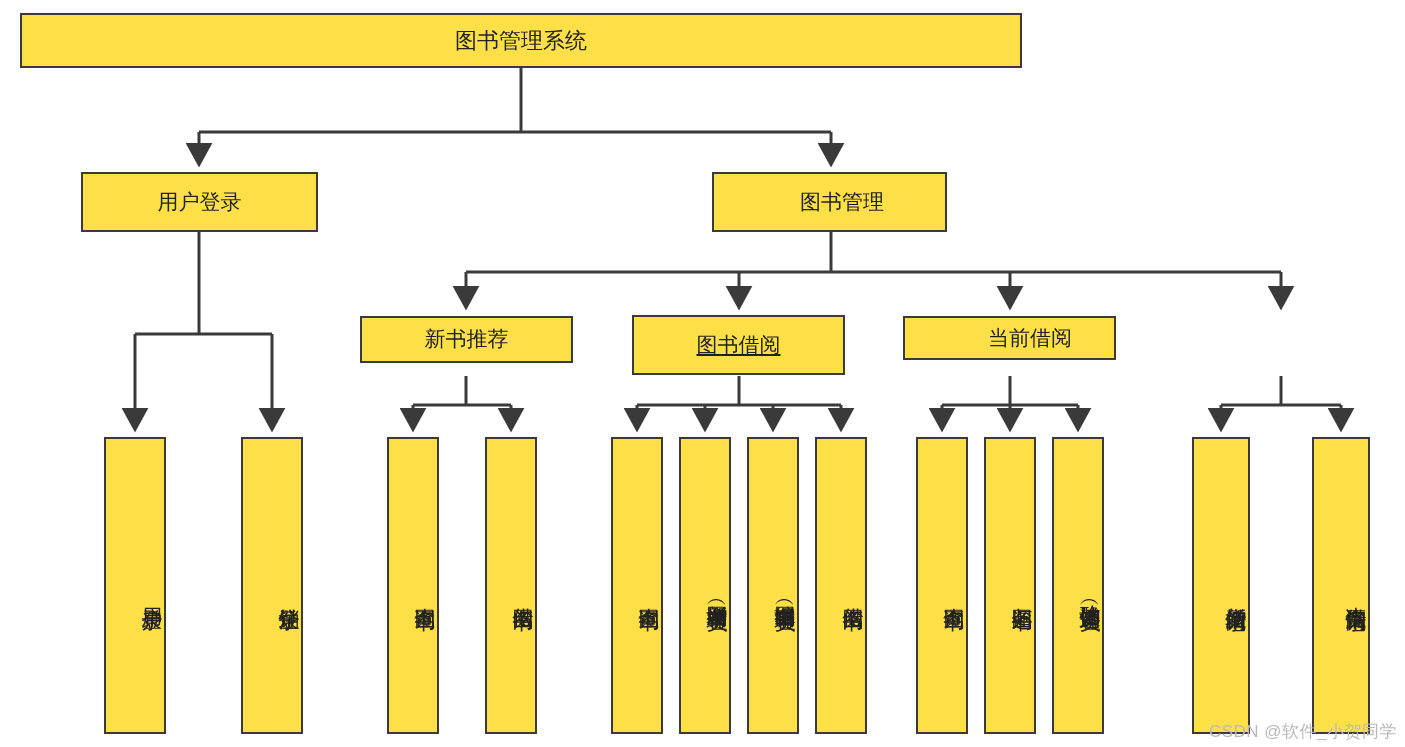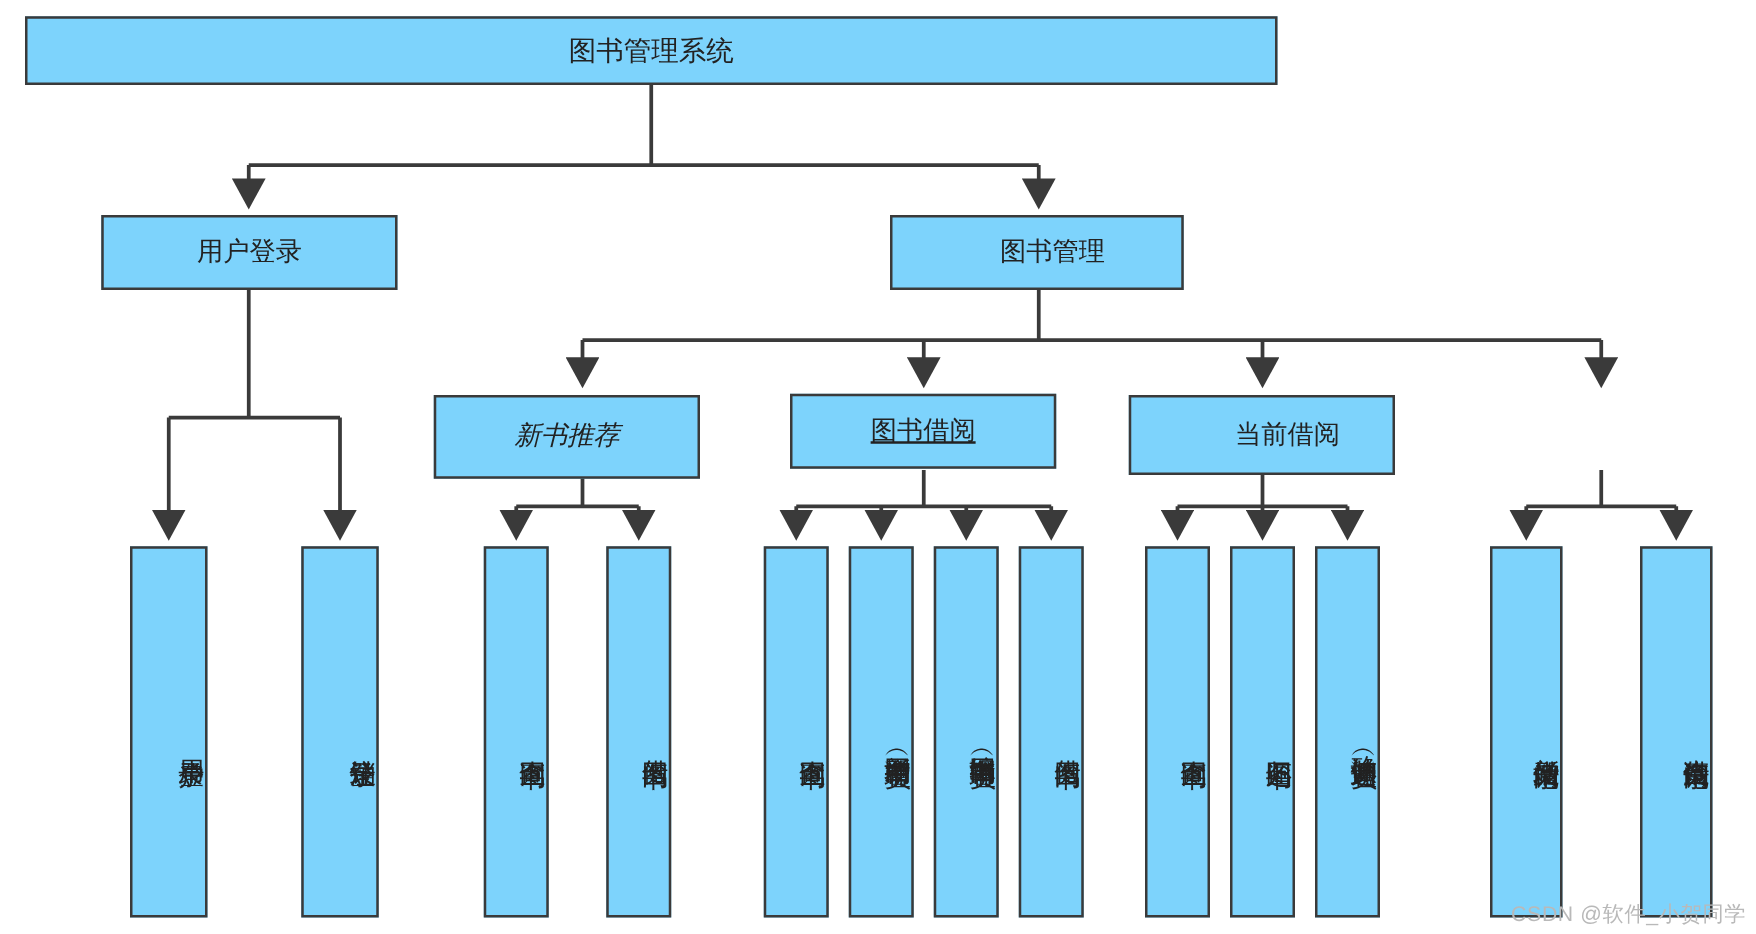--- a/index.html
+++ b/index.html
@@ -8,21 +8,21 @@
     background:#ffffff;
     font-family:"Liberation Sans","DejaVu Sans",sans-serif;
     overflow:hidden;
     position:relative;
   }
   #diagram{position:absolute;left:0;top:0;width:1405px;height:747px;}
   .node{
     position:absolute;
     box-sizing:border-box;
     border:2.5px solid #3a3a3a;
-    background:#7dd3fc;
+    background:#fde047;
     display:flex;
     align-items:center;
     justify-content:center;
     color:#222222;
     line-height:1.18;
     text-align:left;
   }
   .node.h{ font-size:21px; }
   .node.root{ font-size:22px; }
   .node.leaf{
@@ -110,27 +110,27 @@
     <span>图书管理系统</span>
   </div>
 
   <div class="node h" style="left:81px;top:172px;width:237px;height:60px;">
     <span>用户登录</span>
   </div>
   <div class="node h" style="left:712px;top:172px;width:235px;height:60px;padding-left:25px;">
     <span>图书管理</span>
   </div>
 
-  <div class="node h" style="left:347px;top:316px;width:213px;height:67px;font-style:italic;">
+  <div class="node h" style="left:360px;top:316px;width:213px;height:47px;">
     <span>新书推荐</span>
   </div>
   <div class="node h" style="left:632px;top:315px;width:213px;height:60px;text-decoration:underline;">
     <span>图书借阅</span>
   </div>
-  <div class="node h" style="left:903px;top:316px;width:213px;height:64px;padding-left:41px;">
+  <div class="node h" style="left:903px;top:316px;width:213px;height:44px;padding-left:41px;">
     <span>当前借阅</span>
   </div>
 
   <div class="node leaf" style="left:104px;top:437px;width:62px;height:297px;">
     <span>用户登录</span>
   </div>
   <div class="node leaf" style="left:241px;top:437px;width:62px;height:297px;">
     <span>注销登录</span>
   </div>
 

